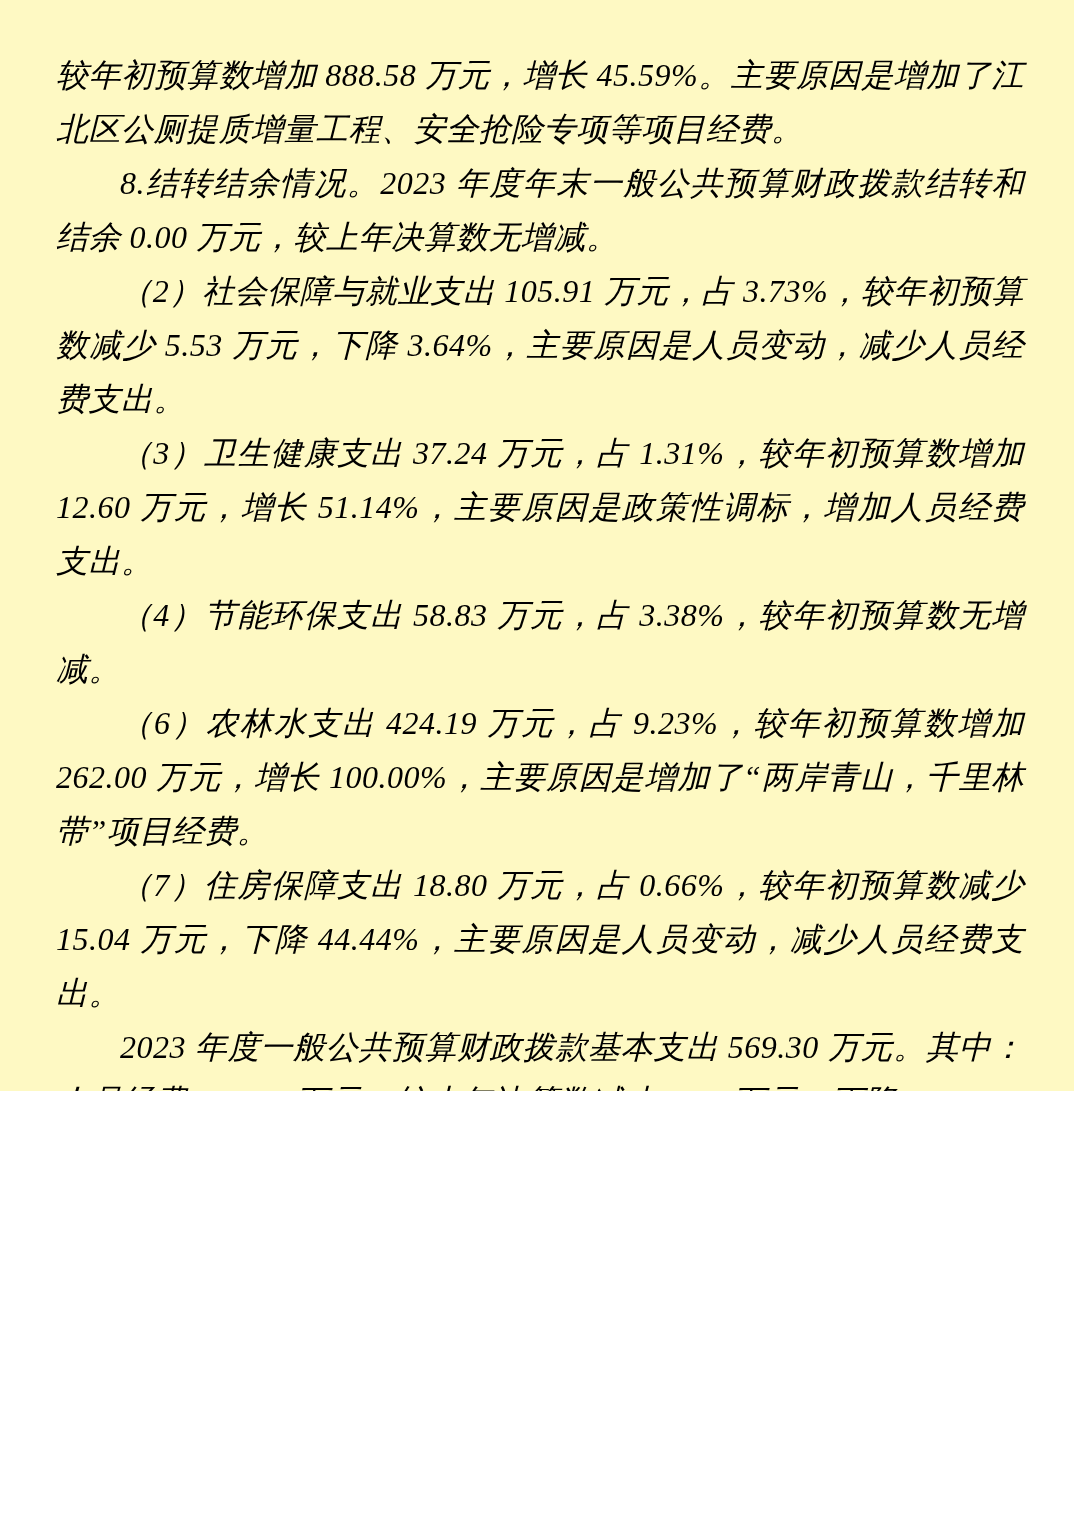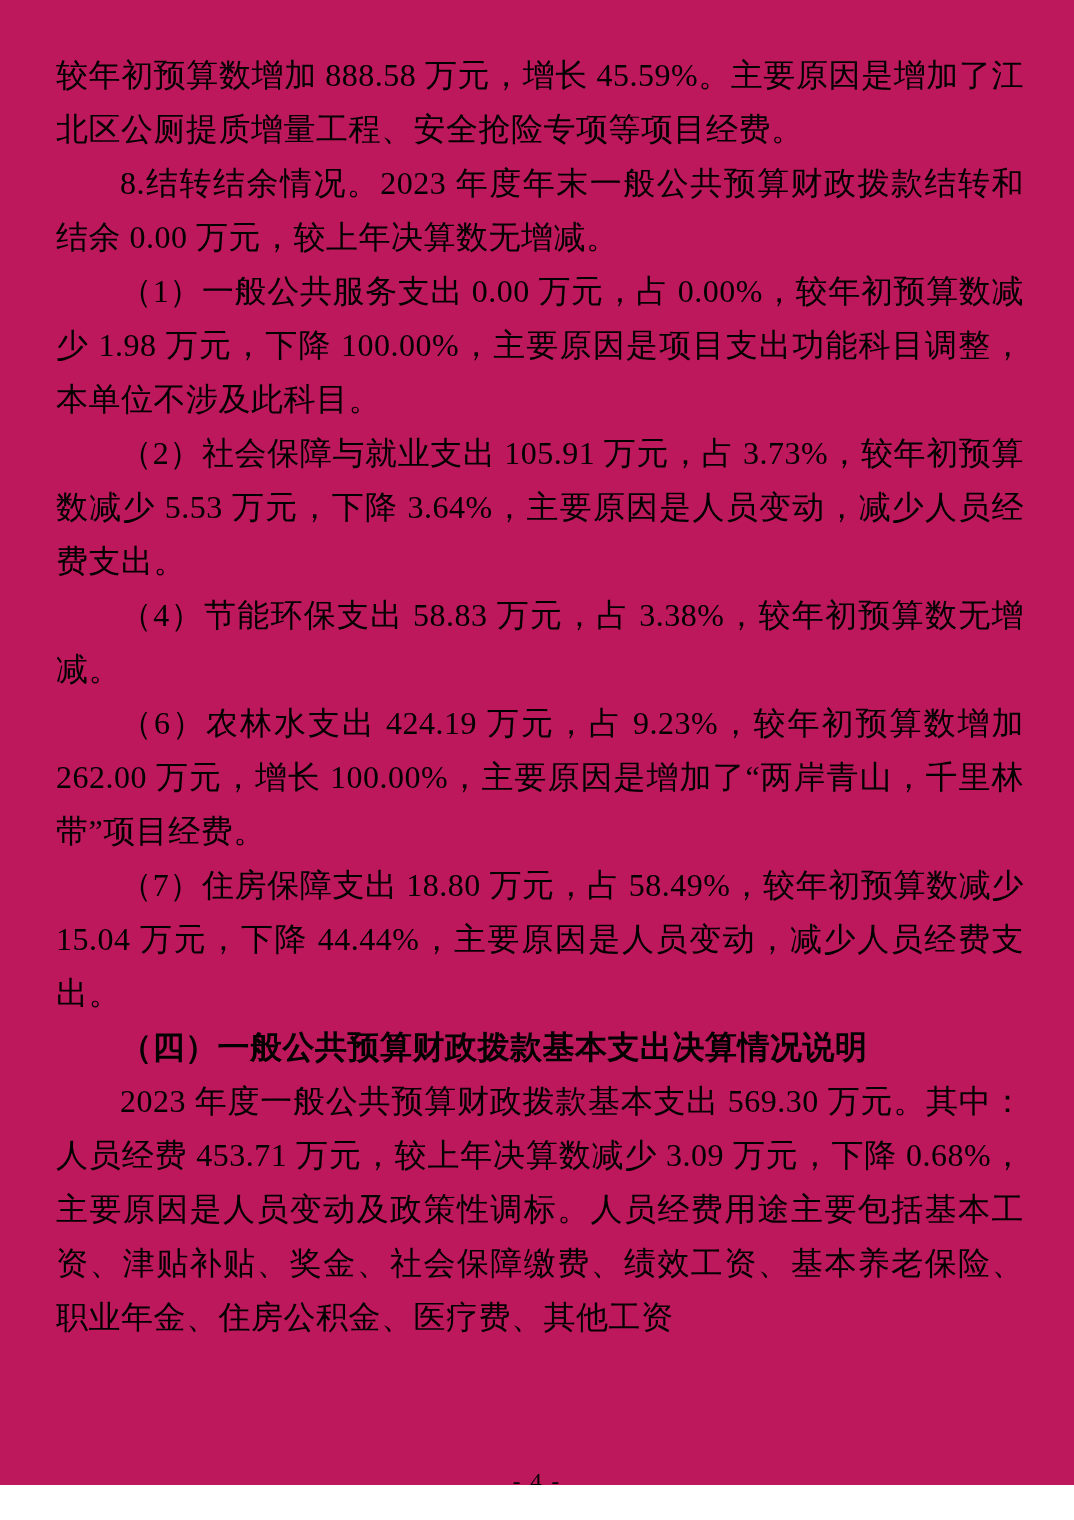--- a/index.html
+++ b/index.html
@@ -3,25 +3,26 @@
 <meta charset="utf-8">
 <style>
   html, body {
     margin: 0;
     padding: 0;
     background: #ffffff;
   }
   .page {
     position: relative;
     width: 1074px;
-    height: 1485px;
-    background: #be185d;
+    height: 1091px;
+    background: #fef9c3;
     overflow: hidden;
     font-family: "Liberation Serif", "DejaVu Serif", serif;
     color: #000000;
+    font-style: italic;
   }
   .content {
     position: absolute;
     left: 56px;
     top: 48px;
     width: 968px;
     font-size: 32px;
     line-height: 54px;
     text-align: justify;
     letter-spacing: 0.5px;
@@ -47,22 +48,21 @@
     letter-spacing: 2px;
   }
 </style>
 </head>
 <body>
 
 <div class="page">
   <div class="content">
     <p>较年初预算数增加 888.58 万元，增长 45.59%。主要原因是增加了江北区公厕提质增量工程、安全抢险专项等项目经费。</p>
     <p class="indent">8.结转结余情况。2023 年度年末一般公共预算财政拨款结转和结余 0.00 万元，较上年决算数无增减。</p>
-    <p class="indent">（1）一般公共服务支出 0.00 万元，占 0.00%，较年初预算数减少 1.98 万元，下降 100.00%，主要原因是项目支出功能科目调整，本单位不涉及此科目。</p>
     <p class="indent">（2）社会保障与就业支出 105.91 万元，占 3.73%，较年初预算数减少 5.53 万元，下降 3.64%，主要原因是人员变动，减少人员经费支出。</p>
+    <p class="indent">（3）卫生健康支出 37.24 万元，占 1.31%，较年初预算数增加 12.60 万元，增长 51.14%，主要原因是政策性调标，增加人员经费支出。</p>
     <p class="indent">（4）节能环保支出 58.83 万元，占 3.38%，较年初预算数无增减。</p>
     <p class="indent">（6）农林水支出 424.19 万元，占 9.23%，较年初预算数增加 262.00 万元，增长 100.00%，主要原因是增加了“两岸青山，千里林带”项目经费。</p>
-    <p class="indent">（7）住房保障支出 18.80 万元，占 58.49%，较年初预算数减少 15.04 万元，下降 44.44%，主要原因是人员变动，减少人员经费支出。</p>
-    <p class="indent heading">（四）一般公共预算财政拨款基本支出决算情况说明</p>
+    <p class="indent">（7）住房保障支出 18.80 万元，占 0.66%，较年初预算数减少 15.04 万元，下降 44.44%，主要原因是人员变动，减少人员经费支出。</p>
     <p class="indent">2023 年度一般公共预算财政拨款基本支出 569.30 万元。其中：人员经费 453.71 万元，较上年决算数减少 3.09 万元，下降 0.68%，主要原因是人员变动及政策性调标。人员经费用途主要包括基本工资、津贴补贴、奖金、社会保障缴费、绩效工资、基本养老保险、职业年金、住房公积金、医疗费、其他工资</p>
   </div>
   <div class="footer">- 4 -</div>
 </div>
 
 </body></html>

